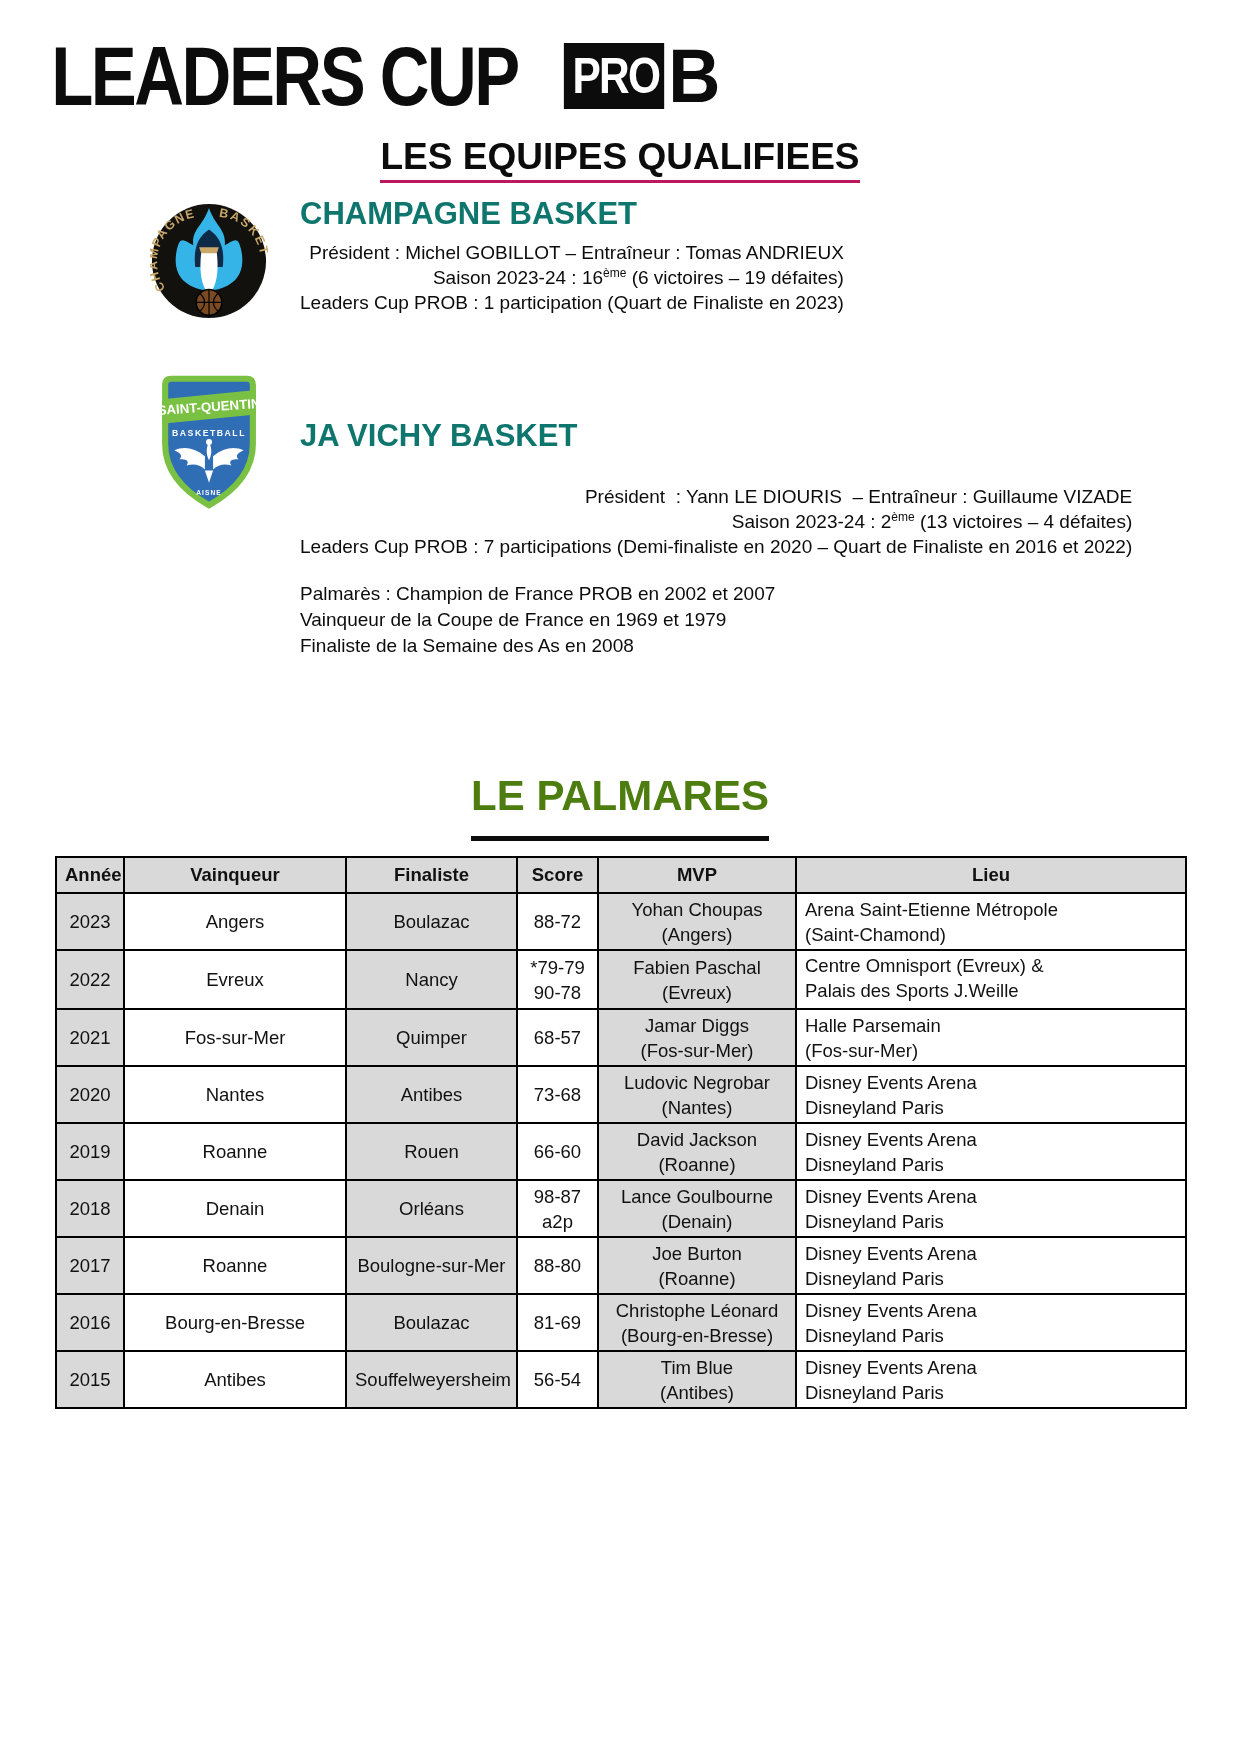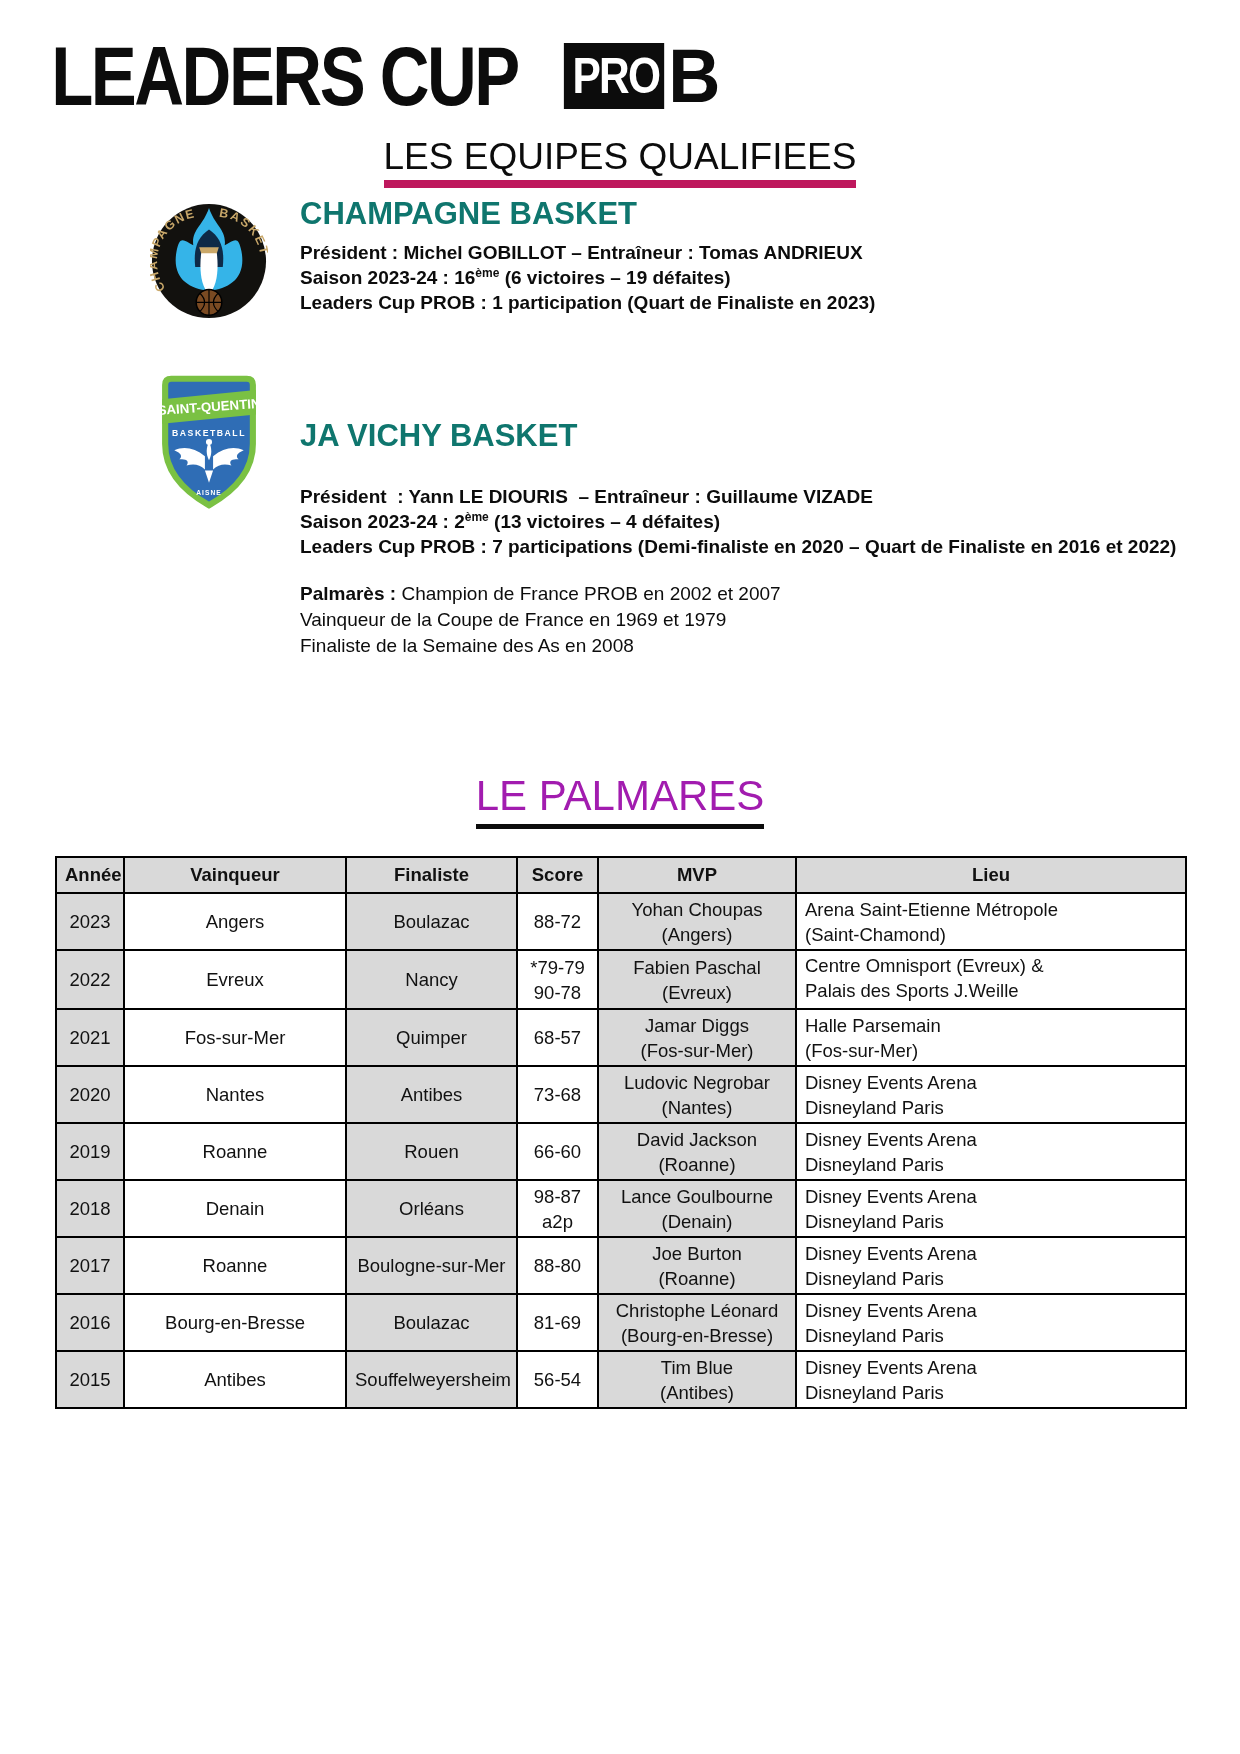--- a/index.html
+++ b/index.html
@@ -9,34 +9,34 @@
   
   .logo-row{position:absolute;top:34px;left:0;width:100%;display:flex;justify-content:flex-start;align-items:center;}
   .logo-main{font-size:84px;font-weight:900;letter-spacing:-3px;transform:scaleX(.82);transform-origin:center;
              display:inline-block;color:#0c0c0c;white-space:nowrap;line-height:1;}
   .logo-box{display:inline-block;background:#0c0c0c;color:#fff;font-weight:900;font-size:50px;
             letter-spacing:-2px;padding:8px 6px 8px 10px;margin-left:-14px;line-height:1;transform:scaleX(.85);}
   .logo-b{display:inline-block;font-size:76px;font-weight:900;color:#0c0c0c;margin-left:-6px;line-height:1;transform:scaleX(.95);}
 
   
   .subtitle-row{position:absolute;top:136px;left:0;width:100%;text-align:center;}
-  .subtitle{display:inline-block;font-size:37px;font-weight:400;color:#0c0c0c;border-bottom:8px solid #be185d;padding-bottom:2px;}
+  .subtitle{display:inline-block;font-size:37px;font-weight:700;color:#0c0c0c;border-bottom:3px solid #be185d;padding-bottom:2px;}
 
   
   .team{position:absolute;display:flex;}
   .team-text h2{margin:0 0 8px 0;font-size:31px;font-weight:700;color:#0f766e;}
   .detail{margin:0;font-size:19px;line-height:25px;color:#0c0c0c;white-space:pre-wrap;}
-  .b{font-weight:700;}
+  .b{font-weight:400;text-align:right;}
   sup{font-size:12px;line-height:0;}
   .palmares-block{margin-top:22px;}
   .palmares-block .detail{font-weight:400;line-height:26px;}
 
   
   .palmares-title-row{position:absolute;top:772px;left:0;width:100%;text-align:center;}
-  .palmares-title{display:inline-block;font-size:42px;font-weight:400;color:#a21caf;border-bottom:5px solid #0c0c0c;padding-bottom:4px;}
+  .palmares-title{display:inline-block;font-size:42px;font-weight:700;color:#4d7c0f;border-bottom:5px solid #0c0c0c;padding-bottom:16px;}
 
   
   .table-wrap{position:absolute;top:856px;left:55px;}
   table{border-collapse:collapse;table-layout:fixed;width:1130px;}
   th,td{border:2px solid #000;padding:2px 8px;font-size:18.5px;vertical-align:middle;color:#111;}
   th{height:30px;font-weight:700;text-align:center;background:#d9d9d9;}
   tr.data{height:57px;}
   .shade{background:#d9d9d9;}
   .c-annee,.c-vainqueur,.c-finaliste,.c-score,.c-mvp{text-align:center;}
   .c-lieu{text-align:left;}

